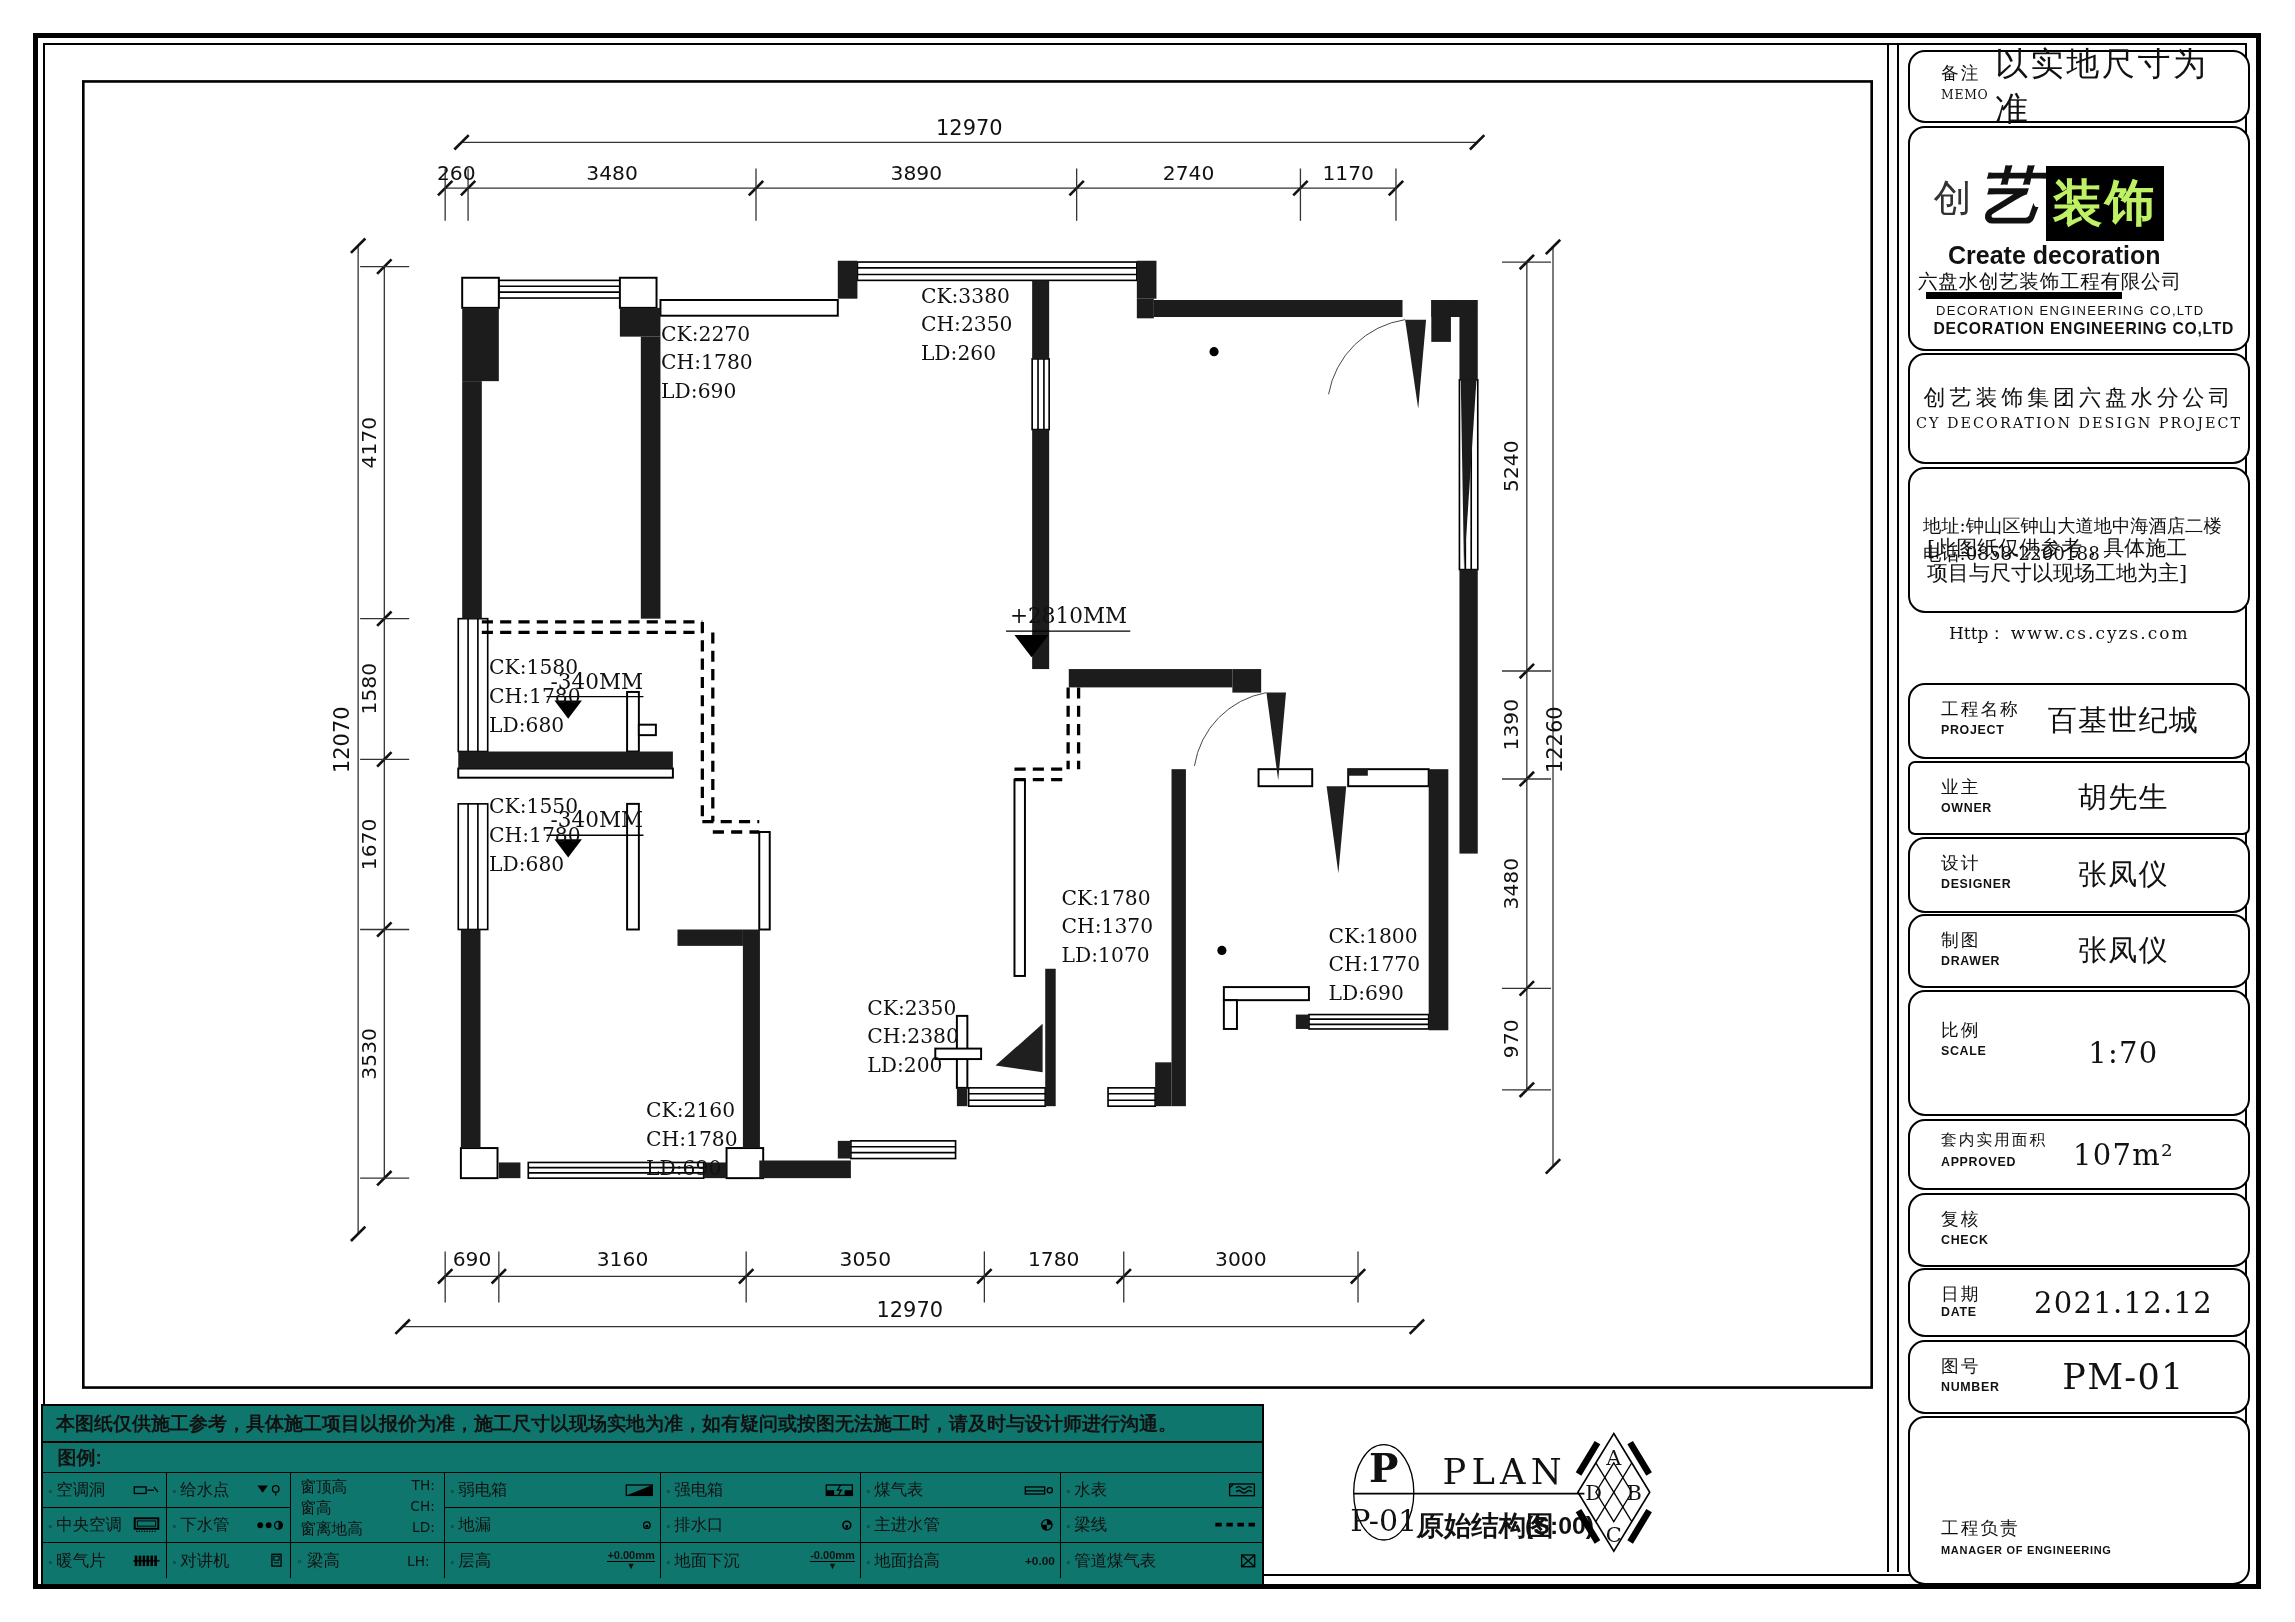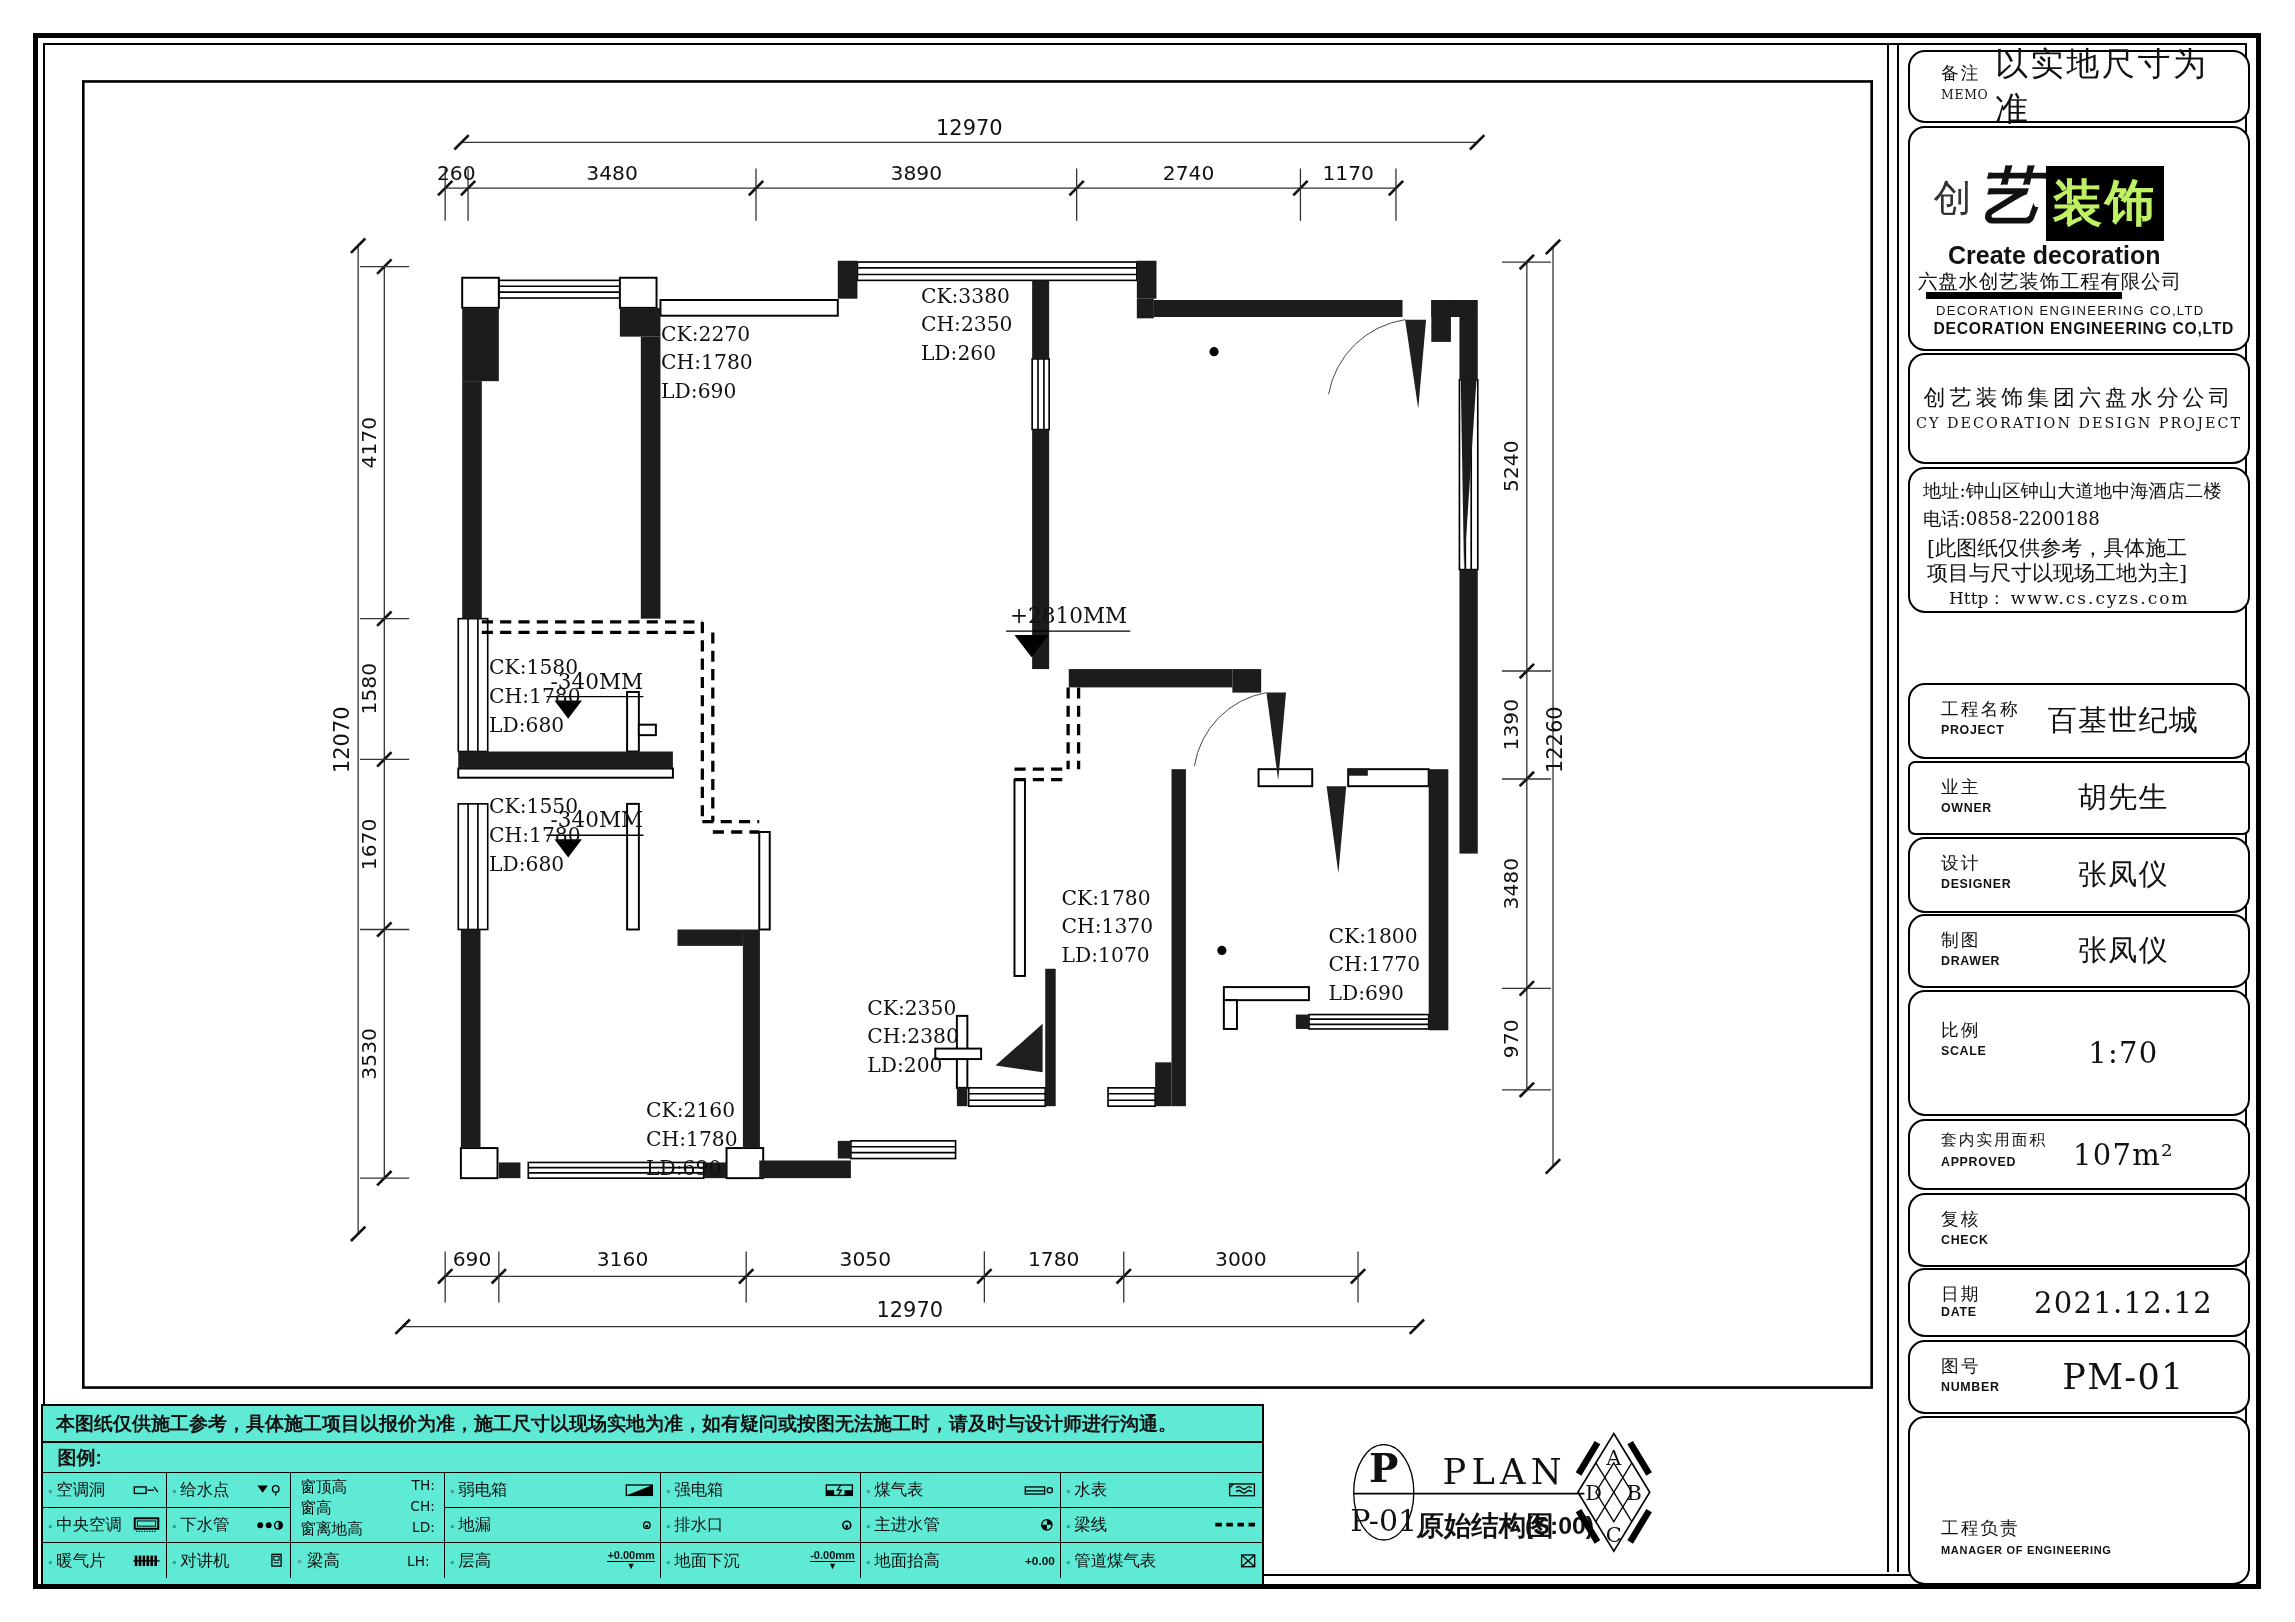--- a/index.html
+++ b/index.html
@@ -25,24 +25,24 @@
   .lg-zs{position:absolute;left:136px;top:38px;background:#000;color:#bef264;font-size:50px;font-weight:bold;
          padding:3.9px 6.5px;letter-spacing:2.6px;}
   .lg-en{position:absolute;left:38px;top:113px;font-size:25px;}
   .lg-co{position:absolute;left:7.9px;top:140px;font-size:19.6px;letter-spacing:0.7px;white-space:nowrap;}
   .lg-bar{position:absolute;left:15.7px;top:164px;width:196px;height:7.2px;background:#000;}
   .lg-e1{position:absolute;left:26px;top:175px;font-size:13px;letter-spacing:1.3px;}
   .lg-e2{position:absolute;left:23.6px;top:192px;font-size:15.7px;font-weight:bold;letter-spacing:0.7px;}
   .br-cn{position:absolute;left:0;top:27.5px;width:100%;text-align:center;font-size:22px;letter-spacing:3.9px;}
   .br-en{position:absolute;left:0;top:60px;width:100%;text-align:center;font-size:14.4px;
          font-family:"DejaVu Serif",serif;letter-spacing:2px;}
-  .ct-line{position:absolute;left:13px;font-size:18.3px;font-family:"DejaVu Serif",serif;white-space:nowrap;}
+  .ct-line{position:absolute;left:13px;font-size:18.3px;font-family:"DejaVu Serif",serif;white-space:nowrap;margin-top:35px;}
   .ct-note{position:absolute;left:17px;font-size:21px;font-family:"DejaVu Serif",serif;white-space:nowrap;}
   
-  #footer-box{left:41px;top:1404px;width:1219px;height:178px;border:2.6px solid #000;background:#5eead4;}
+  #footer-box{left:41px;top:1404px;width:1219px;height:178px;border:2.6px solid #000;background:#0f766e;}
   #disclaimer{position:absolute;left:0;top:0;width:100%;height:37px;border-bottom:2px solid #000;
       display:flex;align-items:center;padding-left:13px;box-sizing:border-box;font-size:19px;font-weight:bold;}
   #legend-title{position:absolute;left:0;top:37px;width:100%;height:30px;border-bottom:1.3px solid #000;
       display:flex;align-items:center;padding-left:14.4px;box-sizing:border-box;font-size:19px;font-weight:bold;}
   #legend-grid{position:absolute;left:0;top:67px;width:100%;height:106px;display:grid;
       grid-template-columns:124px 124px 154px 216px 200px 200px 1fr;grid-template-rows:35px 35px 35px;}
   .lg-cell{border-right:1.3px solid #000;border-bottom:1.3px solid #000;display:flex;align-items:center;
       padding:0 5.2px;box-sizing:border-box;font-size:16.4px;gap:5.2px;}
   .lg-cell.last-col{border-right:none;} .lg-cell.last-row{border-bottom:none;}
   .lg-cell .lab::before{content:"◦";margin-right:3.9px;font-size:11.8px;}

